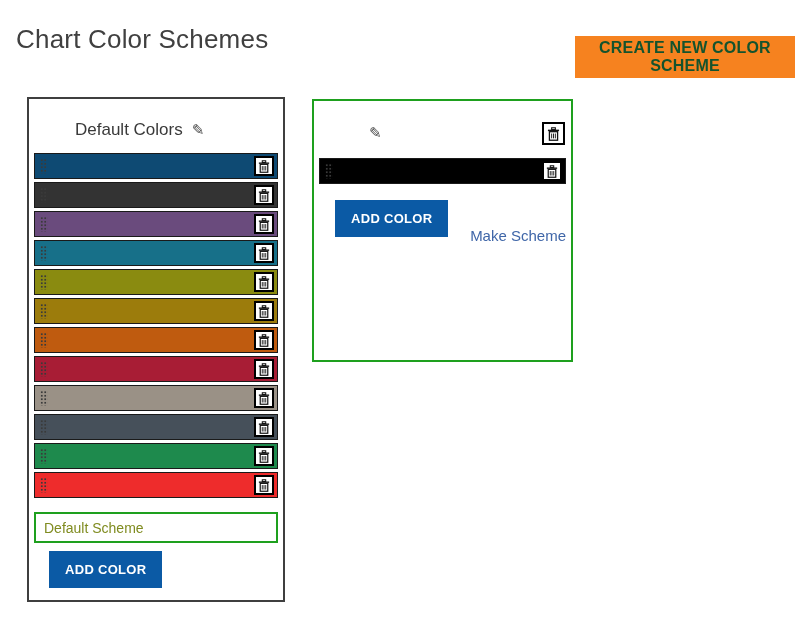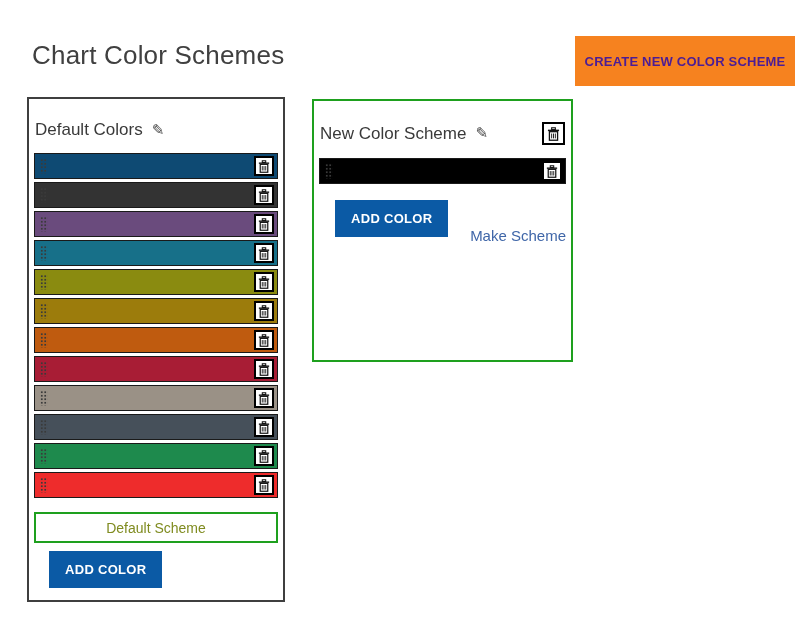--- a/index.html
+++ b/index.html
@@ -10,38 +10,38 @@
     background: #ffffff;
     font-family: "Liberation Sans", "DejaVu Sans", sans-serif;
     overflow: hidden;
     position: relative;
   }
 
   .page-title {
     position: absolute;
     left: 16px;
     top: 24px;
-    margin: 16px;
+    margin: 0;
     font-size: 26px;
     font-weight: 300;
     color: #404040;
     letter-spacing: 0.2px;
   }
 
   .create-btn {
     position: absolute;
     right: 6px;
     top: 36px;
     width: 220px;
-    height: 50px;
+    height: 42px;
     background: var(--accent-orange);
-    color: #4c1d95;
+    color: #14532d;
     border: none;
     font-family: inherit;
-    font-size: 13px;
+    font-size: 16px;
     font-weight: 700;
     letter-spacing: 0.2px;
     cursor: pointer;
   }
 
   .panel {
     position: absolute;
     background: #ffffff;
     box-sizing: border-box;
     padding: 0 4px;
@@ -60,20 +60,21 @@
     height: 263px;
     border: 2px solid var(--green);
   }
 
   .panel-heading {
     display: flex;
     align-items: center;
     padding: 21px 2px 13px 2px;
     font-size: 17px;
     color: #3a3a3a;
+    margin-left: 40px;
   }
   .panel-heading .title { white-space: nowrap; }
   .pencil {
     font-family: "DejaVu Sans", sans-serif;
     font-size: 15px;
     color: #4a4a4a;
     margin-left: 9px;
     cursor: pointer;
     line-height: 1;
   }
@@ -137,21 +138,20 @@
     box-sizing: border-box;
     width: calc(100% - 2px);
     margin: 14px 1px 8px 1px;
     height: 31px;
     border: 2px solid var(--green);
     padding: 0 8px;
     font-family: inherit;
     font-size: 14px;
     color: #7f8b1f;
     outline: none;
-    text-align: center;
   }
 
   .add-color-btn {
     display: inline-block;
     margin-left: 16px;
     min-width: 101px;
     height: 37px;
     background: var(--accent-blue);
     color: #ffffff;
     border: none;
@@ -348,21 +348,20 @@
       </svg>
     </button>
   </div>
     </div>
   <input class="name-input" type="text" value="Default Scheme" style="">
   <button class="add-color-btn">ADD COLOR</button>
 </section>
 
 <section class="panel new">
   <div class="panel-heading">
-    <span class="title">New Color Scheme</span>
     <span class="pencil">✎</span>
     <button class="scheme-trash">
       <svg width="13" height="14" viewBox="0 0 14 15" aria-hidden="true">
         <rect x="5" y="0.8" width="4" height="2" fill="none" stroke="#111" stroke-width="1.2"></rect>
         <line x1="1" y1="3.6" x2="13" y2="3.6" stroke="#111" stroke-width="1.6"></line>
         <rect x="2.6" y="5" width="8.8" height="9.2" fill="none" stroke="#111" stroke-width="1.4"></rect>
         <line x1="5" y1="7" x2="5" y2="12.2" stroke="#111" stroke-width="1"></line>
         <line x1="7" y1="7" x2="7" y2="12.2" stroke="#111" stroke-width="1"></line>
         <line x1="9" y1="7" x2="9" y2="12.2" stroke="#111" stroke-width="1"></line>
       </svg>

